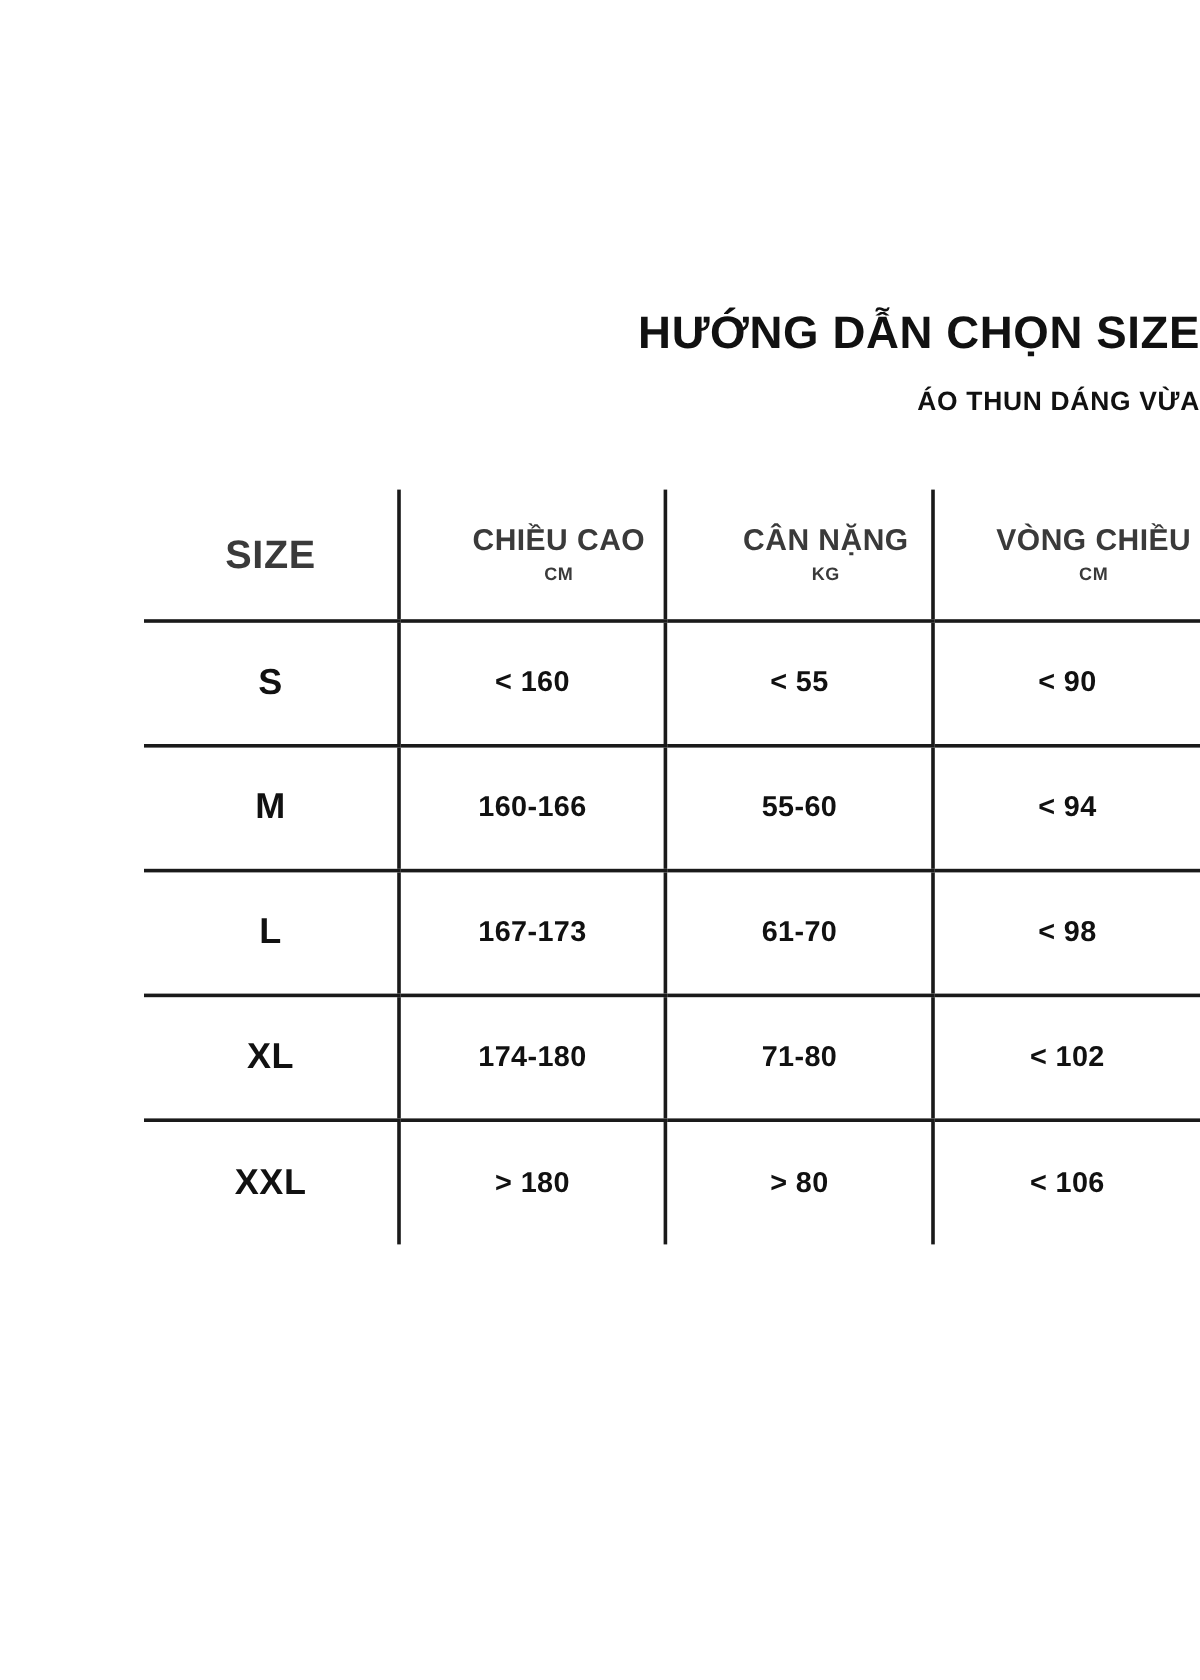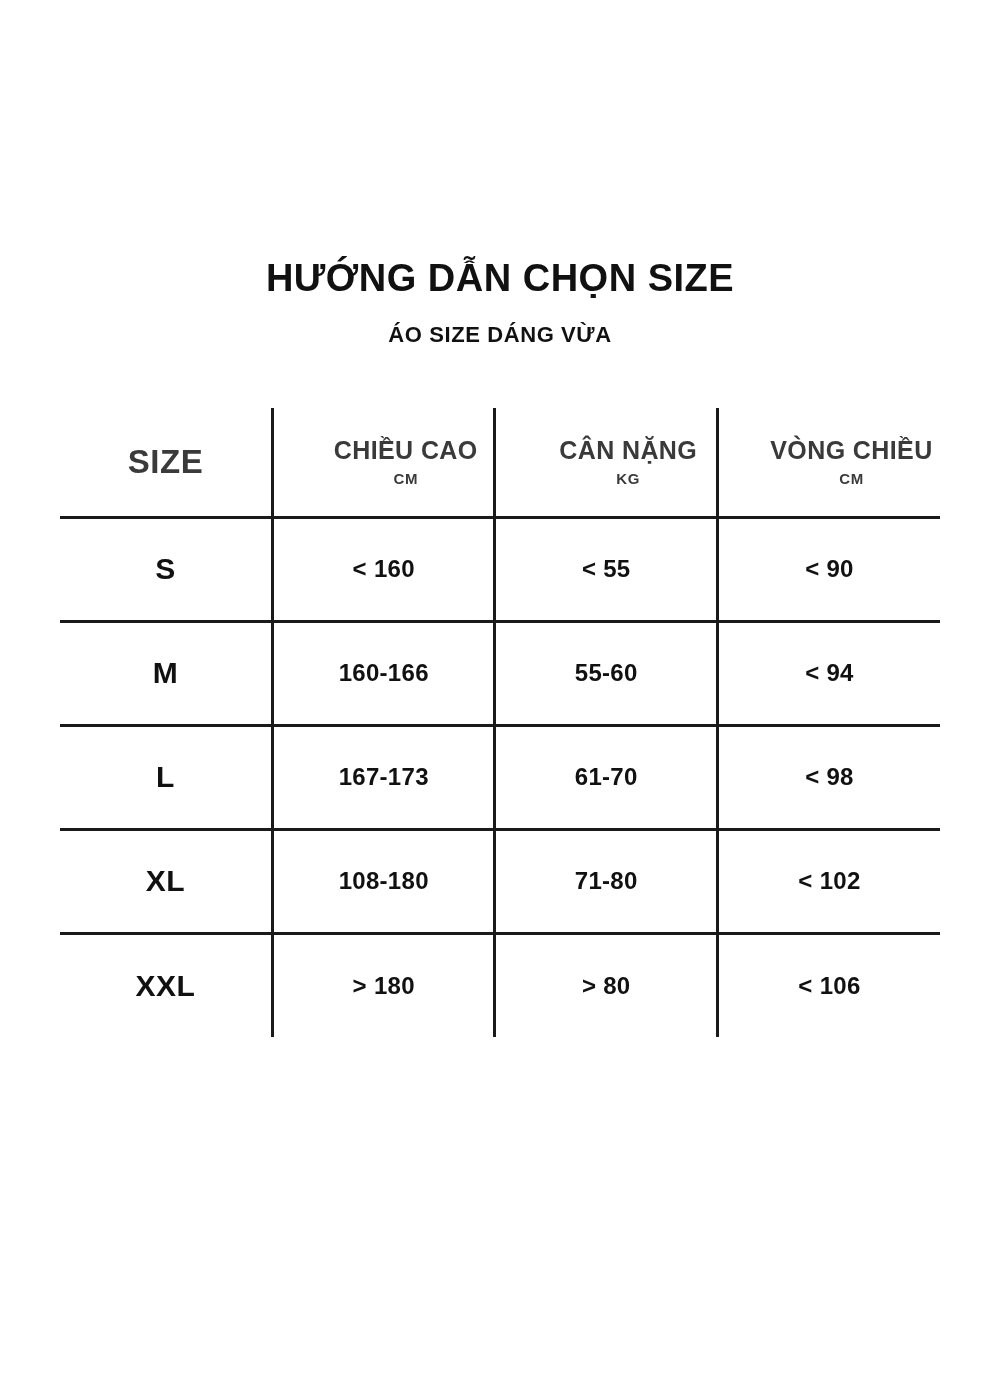--- a/index.html
+++ b/index.html
@@ -15,21 +15,21 @@
     position: relative;
     overflow: hidden;
   }
 
   .page {
     width: 1000px;
     height: 1220px;
     box-sizing: border-box;
     display: flex;
     flex-direction: column;
-    align-items: center;
+    align-items: flex-end;
   }
 
   .title {
     margin-top: 258px;
     font-size: 38px;
     font-weight: bold;
     letter-spacing: 0.5px;
     color: #111111;
     text-align: center;
     line-height: 1.1;
@@ -124,21 +124,21 @@
     color: #111111;
     letter-spacing: 0.3px;
   }
 </style>
 </head>
 <body>
 
 <div class="page">
 
   <div class="title">HƯỚNG DẪN CHỌN SIZE</div>
-  <div class="subtitle">ÁO SIZE DÁNG VỪA</div>
+  <div class="subtitle">ÁO THUN DÁNG VỪA</div>
 
   <div class="table-wrap">
     <table class="size-table">
       <colgroup>
         <col class="c-size">
         <col class="c-val">
         <col class="c-val">
         <col class="c-val">
       </colgroup>
       <thead>
@@ -172,21 +172,21 @@
           <td class="cell-val">&lt; 94</td>
         </tr>
         <tr>
           <td class="cell-size">L</td>
           <td class="cell-val">167-173</td>
           <td class="cell-val">61-70</td>
           <td class="cell-val">&lt; 98</td>
         </tr>
         <tr>
           <td class="cell-size">XL</td>
-          <td class="cell-val">108-180</td>
+          <td class="cell-val">174-180</td>
           <td class="cell-val">71-80</td>
           <td class="cell-val">&lt; 102</td>
         </tr>
         <tr>
           <td class="cell-size">XXL</td>
           <td class="cell-val">&gt; 180</td>
           <td class="cell-val">&gt; 80</td>
           <td class="cell-val">&lt; 106</td>
         </tr>
       </tbody>

